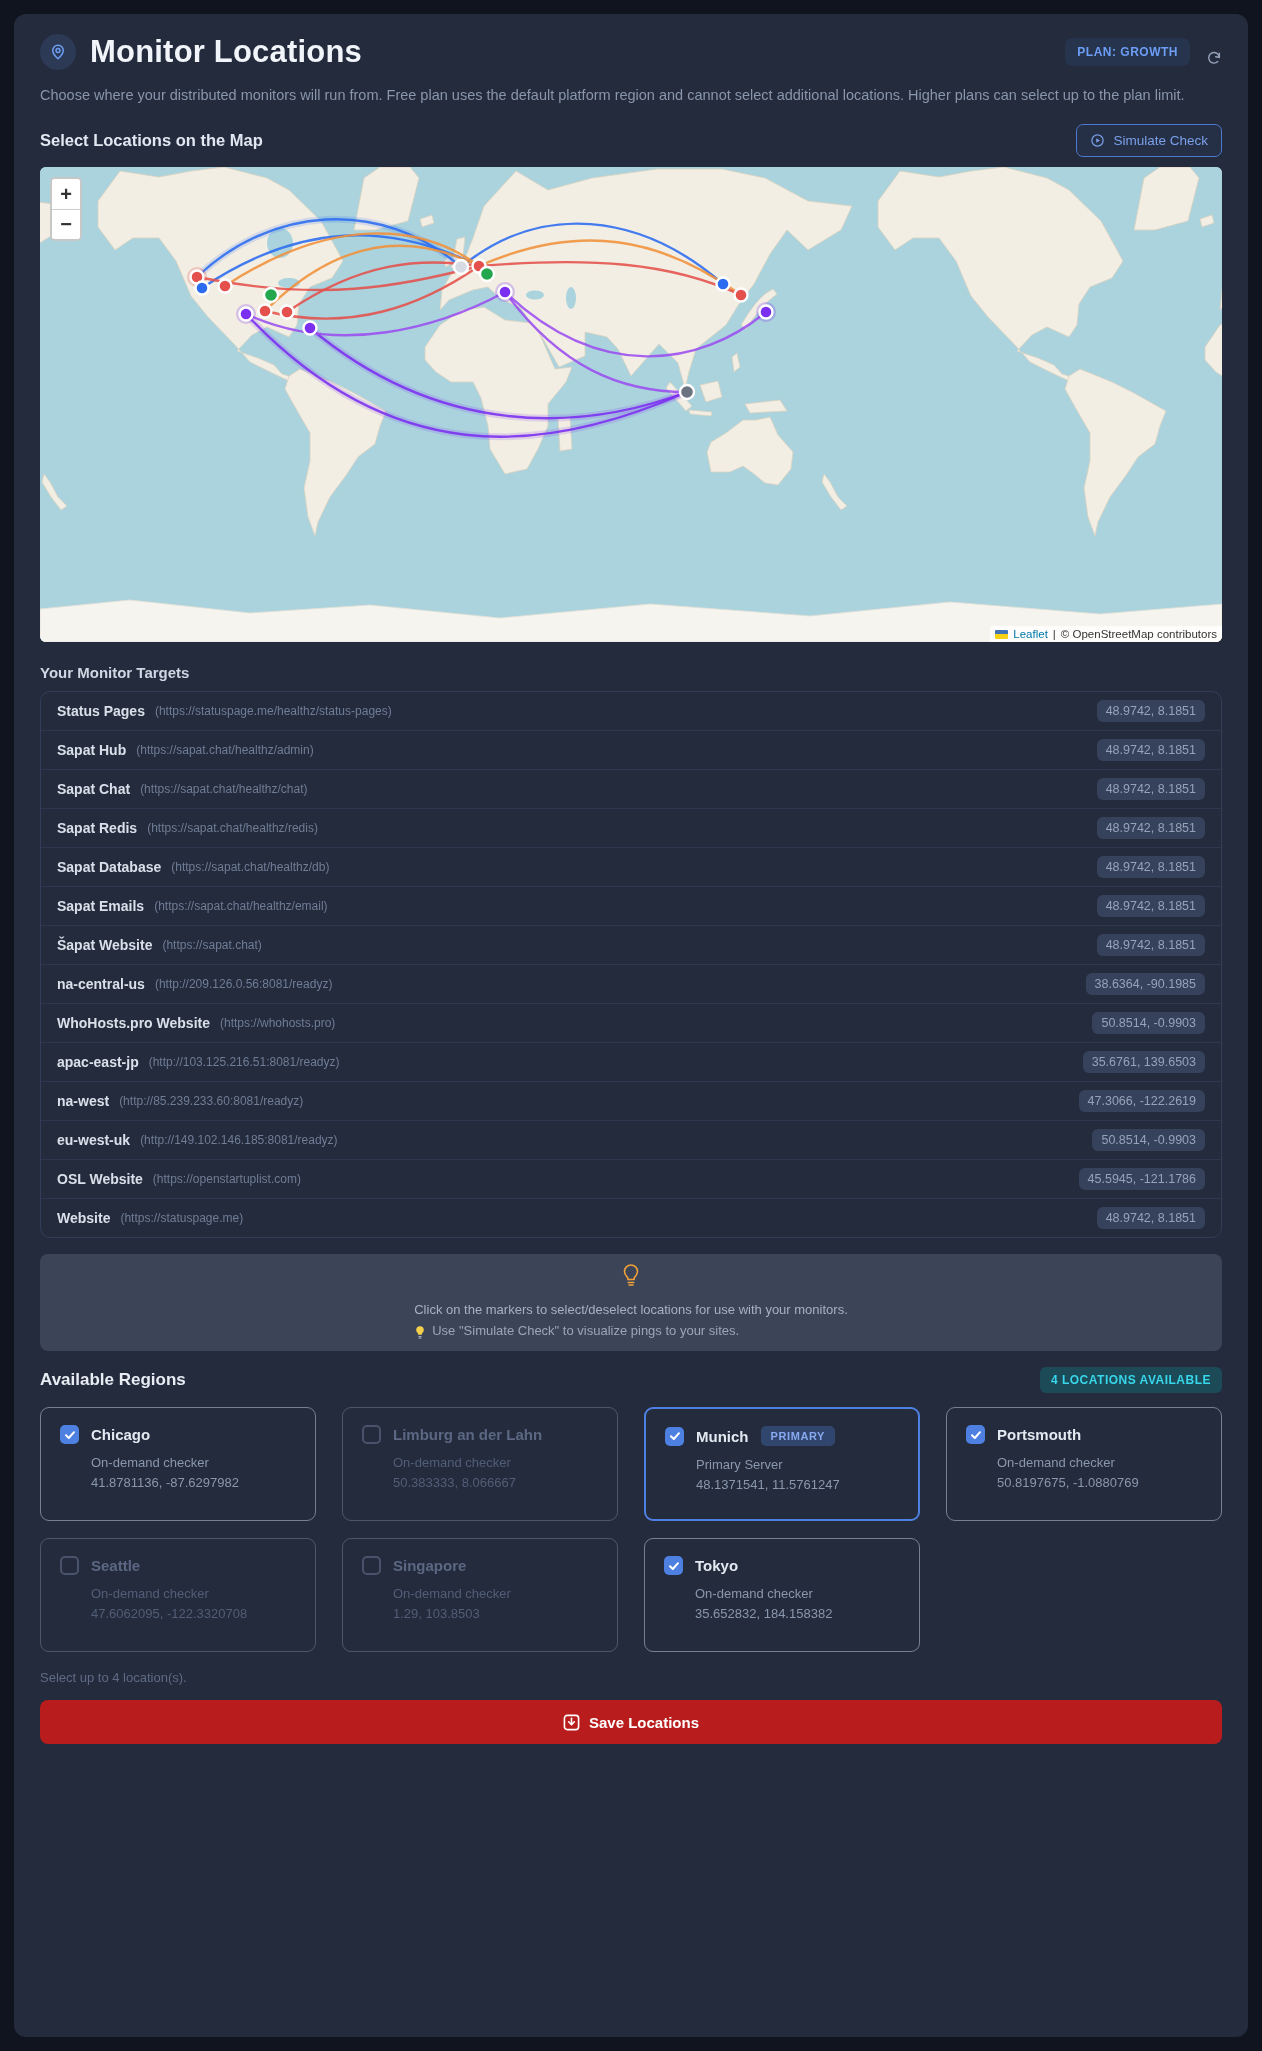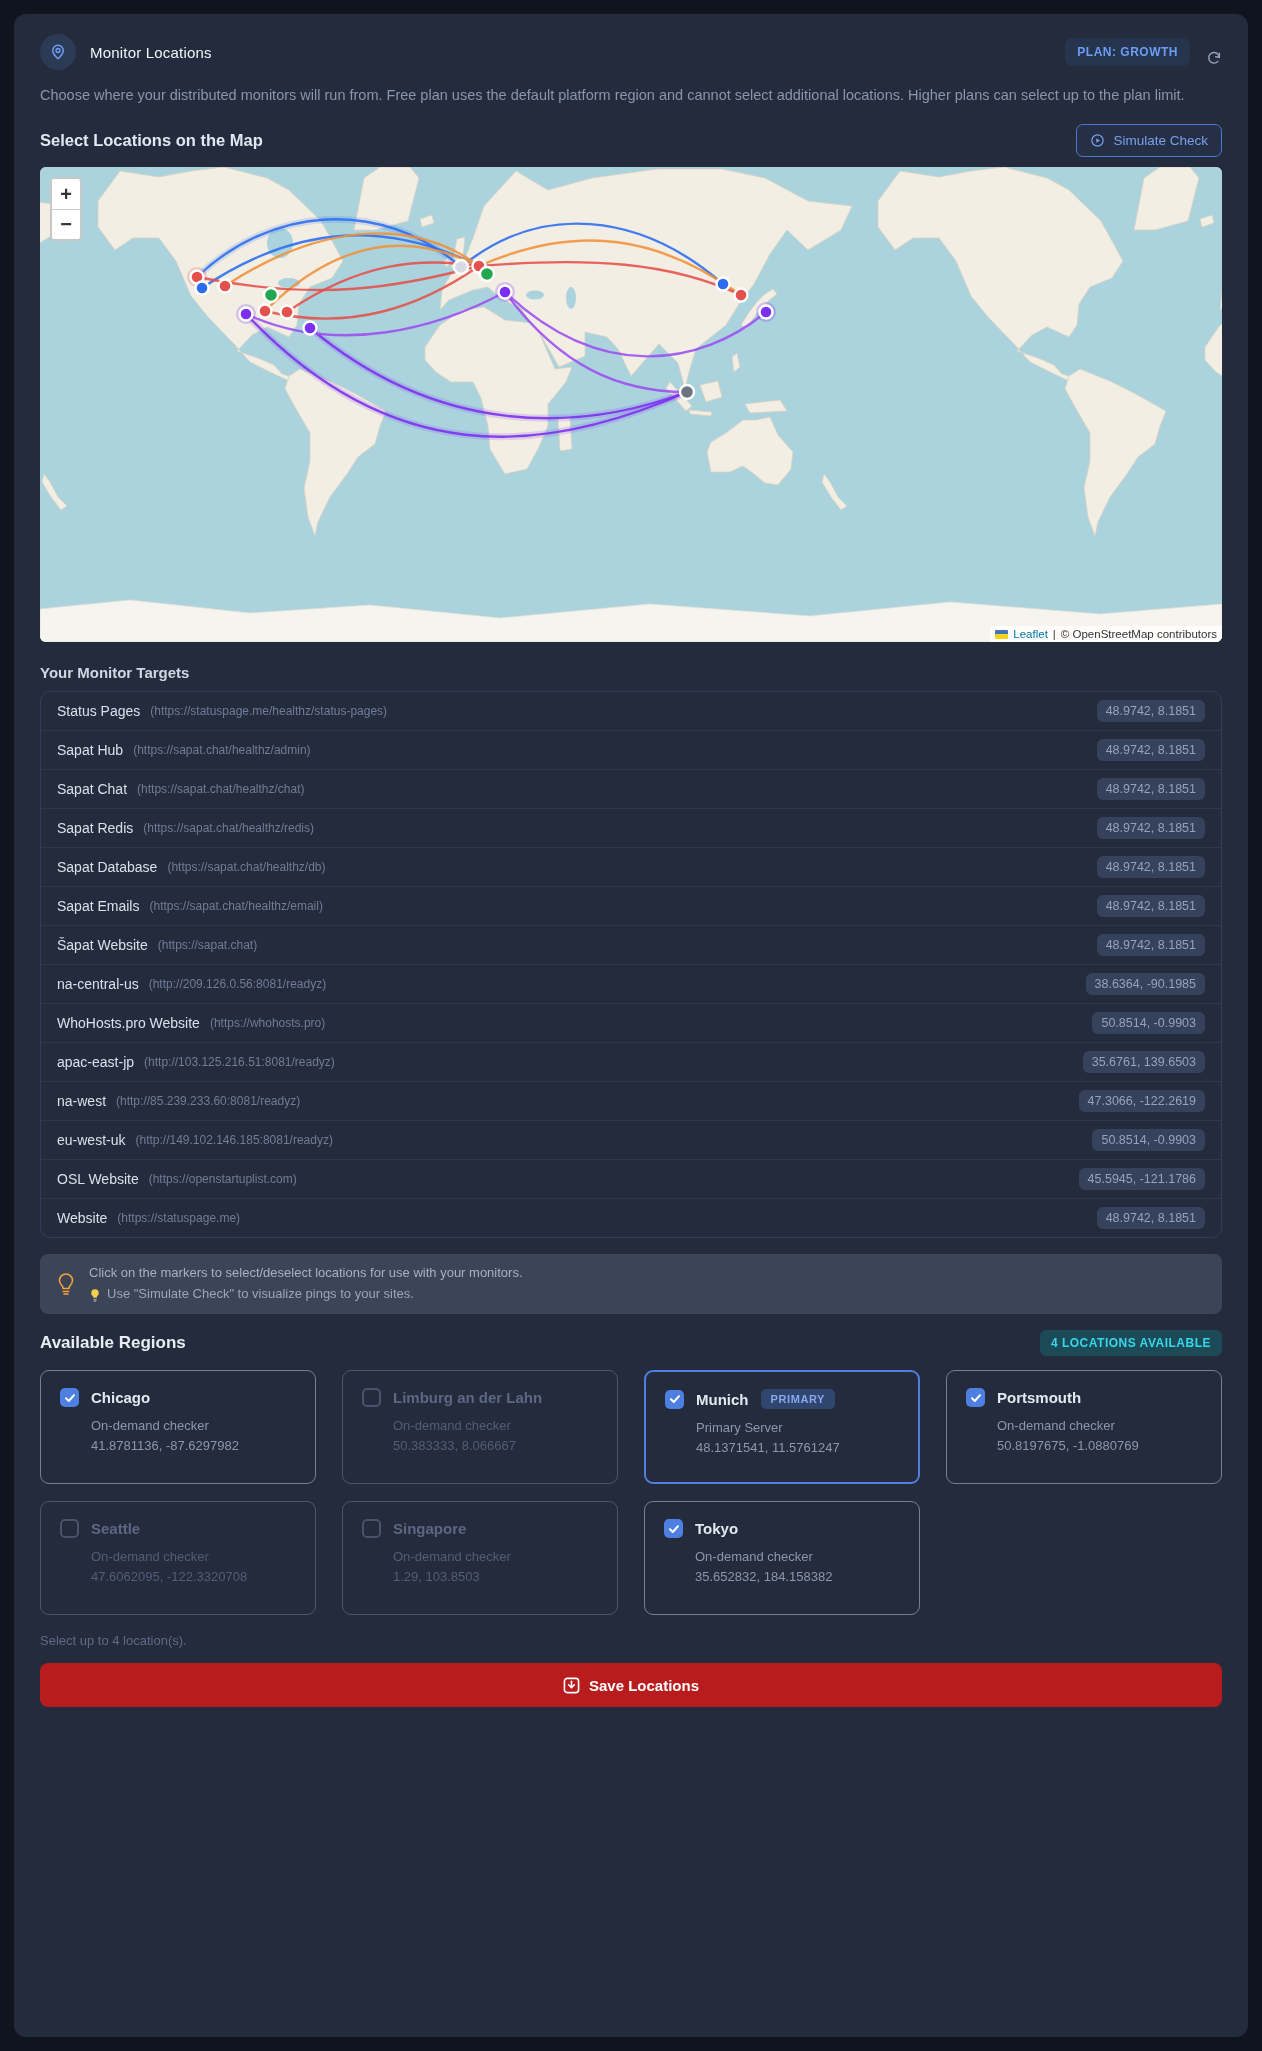--- a/index.html
+++ b/index.html
@@ -12,21 +12,21 @@
   .panel {
     position: absolute; left: 14px; top: 14px;
     width: 1234px; height: 2023px;
     background: #232b3c; border-radius: 12px;
     padding: 20px 26px 28px;
   }
   
   .hdr { display: flex; align-items: center; gap: 14px; }
   .hdr-icon { width: 36px; height: 36px; border-radius: 50%; background: #2c3a55;
     display: flex; align-items: center; justify-content: center; flex: none; }
-  .title { font-size: 15px; font-weight: normal; color: #f1f5fa; letter-spacing: .2px; }
+  .title { font-size: 31px; font-weight: bold; color: #f1f5fa; letter-spacing: .2px; }
   .hdr-right { margin-left: auto; display: flex; align-items: flex-end; gap: 16px; }
   .plan-badge { background: #26344e; color: #6d9ef5; font-size: 12px; font-weight: bold;
     padding: 7px 12px; border-radius: 7px; letter-spacing: .5px; }
   .desc { margin-top: 14px; color: #8a96ac; font-size: 14.5px; line-height: 1.55; width: 1182px; }
   
   .sec-row { margin-top: 18px; display: flex; align-items: center; justify-content: space-between; }
   .sec-title { color: #e2e8f1; font-size: 16.5px; font-weight: 600; }
   .sim-btn { display: flex; align-items: center; gap: 8px; border: 1px solid #4e79d0;
     color: #7aa0ea; background: rgba(43,59,94,.25); font-size: 13.5px;
     padding: 8px 13px; border-radius: 7px; cursor: pointer; }
@@ -43,27 +43,27 @@
     align-items: center; z-index: 5; border-top-left-radius: 3px; }
   .attr .lf { color: #0078a8; }
   .ua-flag { width: 13px; height: 9px; display: inline-block; border-radius: 1px;
     background: linear-gradient(#4272b8 50%, #f7d117 50%); }
   
   .targets-title { margin-top: 22px; color: #cfd7e3; font-size: 15px; font-weight: 600; }
   .tlist { margin-top: 10px; border: 1px solid #323e59; border-radius: 10px; overflow: hidden; }
   .trow { display: flex; align-items: center; padding: 8px 16px; min-height: 38px;
     border-bottom: 1px solid #2d3750; }
   .trow:last-child { border-bottom: none; }
-  .tname { color: #d9e0ea; font-size: 14px; font-weight: 400; }
+  .tname { color: #d9e0ea; font-size: 14px; font-weight: 700; }
   .turl { color: #707d97; font-size: 12px; margin-left: 10px; }
   .tcoord { margin-left: auto; background: #36415b; color: #96a2b9; font-size: 12.5px;
     padding: 4px 9px; border-radius: 6px; white-space: nowrap; }
   
   .tip { margin-top: 16px; background: #3c4457; border-radius: 8px; padding: 9px 16px;
-    display: flex; gap: 13px; align-items: center; }
+    display: flex; gap: 13px; align-items: center; flex-direction: column; }
   .tip-text { color: #a7b1c4; font-size: 13px; line-height: 1.6; }
   .tip-text .l2 { display: flex; align-items: center; gap: 6px; color: #9ba6bb; }
   
   .regions-row { margin-top: 16px; display: flex; align-items: center; justify-content: space-between; text-align: right; }
   .regions-title { color: #e8edf4; font-size: 17px; font-weight: 600; }
   .loc-badge { background: #1c4a57; color: #38d6ea; font-size: 12px; font-weight: bold;
     padding: 6px 11px; border-radius: 6px; letter-spacing: .5px; }
   .grid { margin-top: 14px; display: grid; grid-template-columns: 1fr 1fr 1fr 1fr;
     column-gap: 26px; row-gap: 17px; }
   .card { border: 1px solid rgba(188,198,214,.55); border-radius: 9px;

